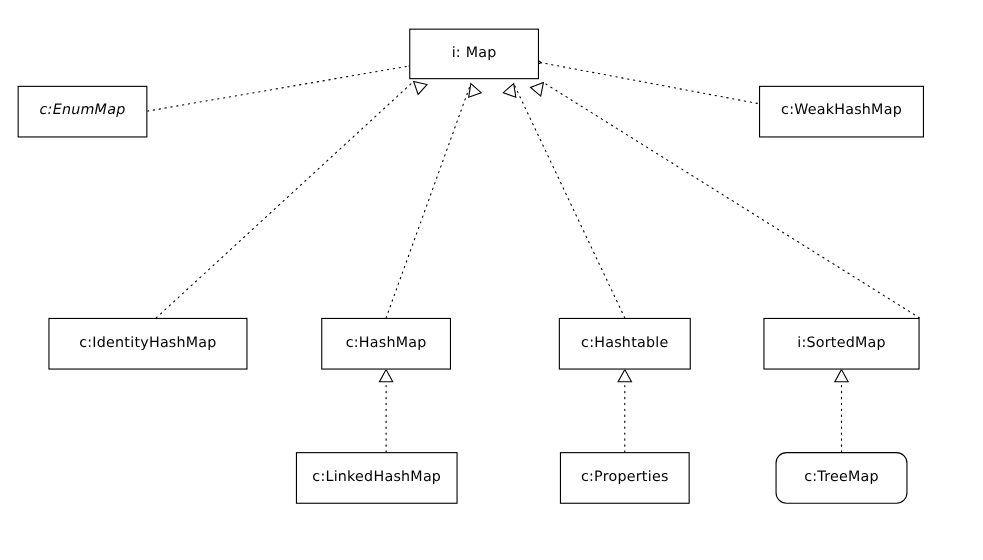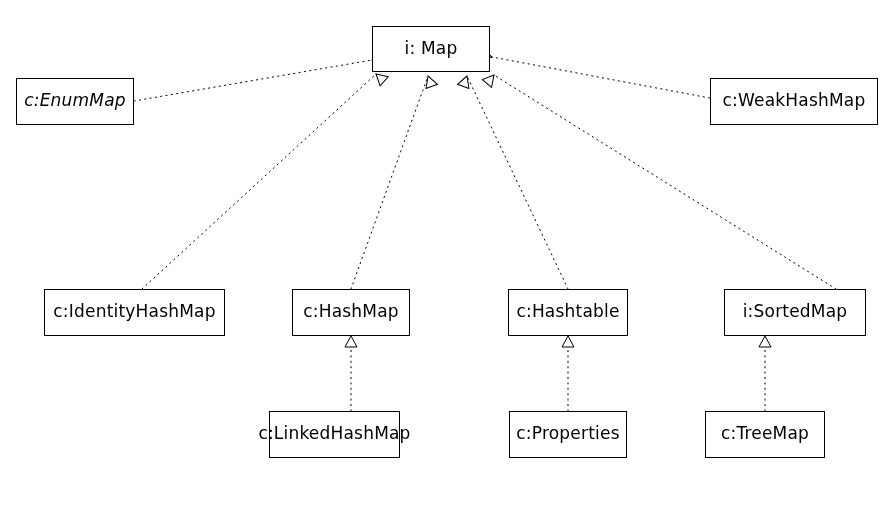--- a/index.html
+++ b/index.html
@@ -26,21 +26,21 @@
   }
   .uml-node {
     position: absolute;
     box-sizing: border-box;
     border: 1px solid #000000;
     background: #ffffff;
     display: flex;
     align-items: center;
     justify-content: center;
     color: #000000;
-    font-size: 17px;
+    font-size: 13px;
     letter-spacing: 0.2px;
     white-space: nowrap;
     z-index: 2;
   }
   .uml-node .node-label {
     display: block;
     line-height: 1;
     padding-bottom: 2px;
   }
 </style>
@@ -74,39 +74,39 @@
       </g>
   </svg>
 
   <div id="node-layer">
       <div class="uml-node" style="left: 372px; top: 26px; width: 118px; height: 46px; border-color: rgb(0, 0, 0);">
         <span class="node-label">i: Map</span>
       </div>
       <div class="uml-node" style="left: 16px; top: 78px; width: 118px; height: 47px; border-color: rgb(0, 0, 0); font-style: italic;">
         <span class="node-label">c:EnumMap</span>
       </div>
-      <div class="uml-node" style="left: 710px; top: 78px; width: 168px; height: 47px; border-color: rgb(0, 0, 0);">
+      <div class="uml-node" style="left: 690px; top: 78px; width: 150px; height: 47px; border-color: rgb(0, 0, 0);">
         <span class="node-label">c:WeakHashMap</span>
       </div>
       <div class="uml-node" style="left: 44px; top: 289px; width: 181px; height: 47px; border-color: rgb(0, 0, 0); align-items: center;">
         <span class="node-label">c:IdentityHashMap</span>
       </div>
       <div class="uml-node" style="left: 292px; top: 289px; width: 118px; height: 47px; border-color: rgb(0, 0, 0);">
         <span class="node-label">c:HashMap</span>
       </div>
       <div class="uml-node" style="left: 508px; top: 289px; width: 120px; height: 47px; border-color: rgb(0, 0, 0); justify-content: center;">
         <span class="node-label">c:Hashtable</span>
       </div>
-      <div class="uml-node" style="left: 724px; top: 289px; width: 142px; height: 47px; border-color: rgb(0, 0, 0);">
+      <div class="uml-node" style="left: 694px; top: 289px; width: 142px; height: 47px; border-color: rgb(0, 0, 0);">
         <span class="node-label">i:SortedMap</span>
       </div>
-      <div class="uml-node" style="left: 269px; top: 411px; width: 131px; height: 47px; border-color: rgb(0, 0, 0);">
+      <div class="uml-node" style="left: 269px; top: 411px; width: 147px; height: 47px; border-color: rgb(0, 0, 0);">
         <span class="node-label">c:LinkedHashMap</span>
       </div>
       <div class="uml-node" style="left: 509px; top: 411px; width: 118px; height: 47px; border-color: rgb(0, 0, 0);">
         <span class="node-label">c:Properties</span>
       </div>
-      <div class="uml-node" style="left: 705px; top: 411px; width: 120px; height: 47px; border-color: rgb(0, 0, 0);">
+      <div class="uml-node" style="left: 705px; top: 411px; width: 120px; height: 47px; border-color: rgb(0, 0, 0); border-radius: 10px;">
         <span class="node-label">c:TreeMap</span>
       </div>
     </div>
 
 </div>
 
 </body></html>

